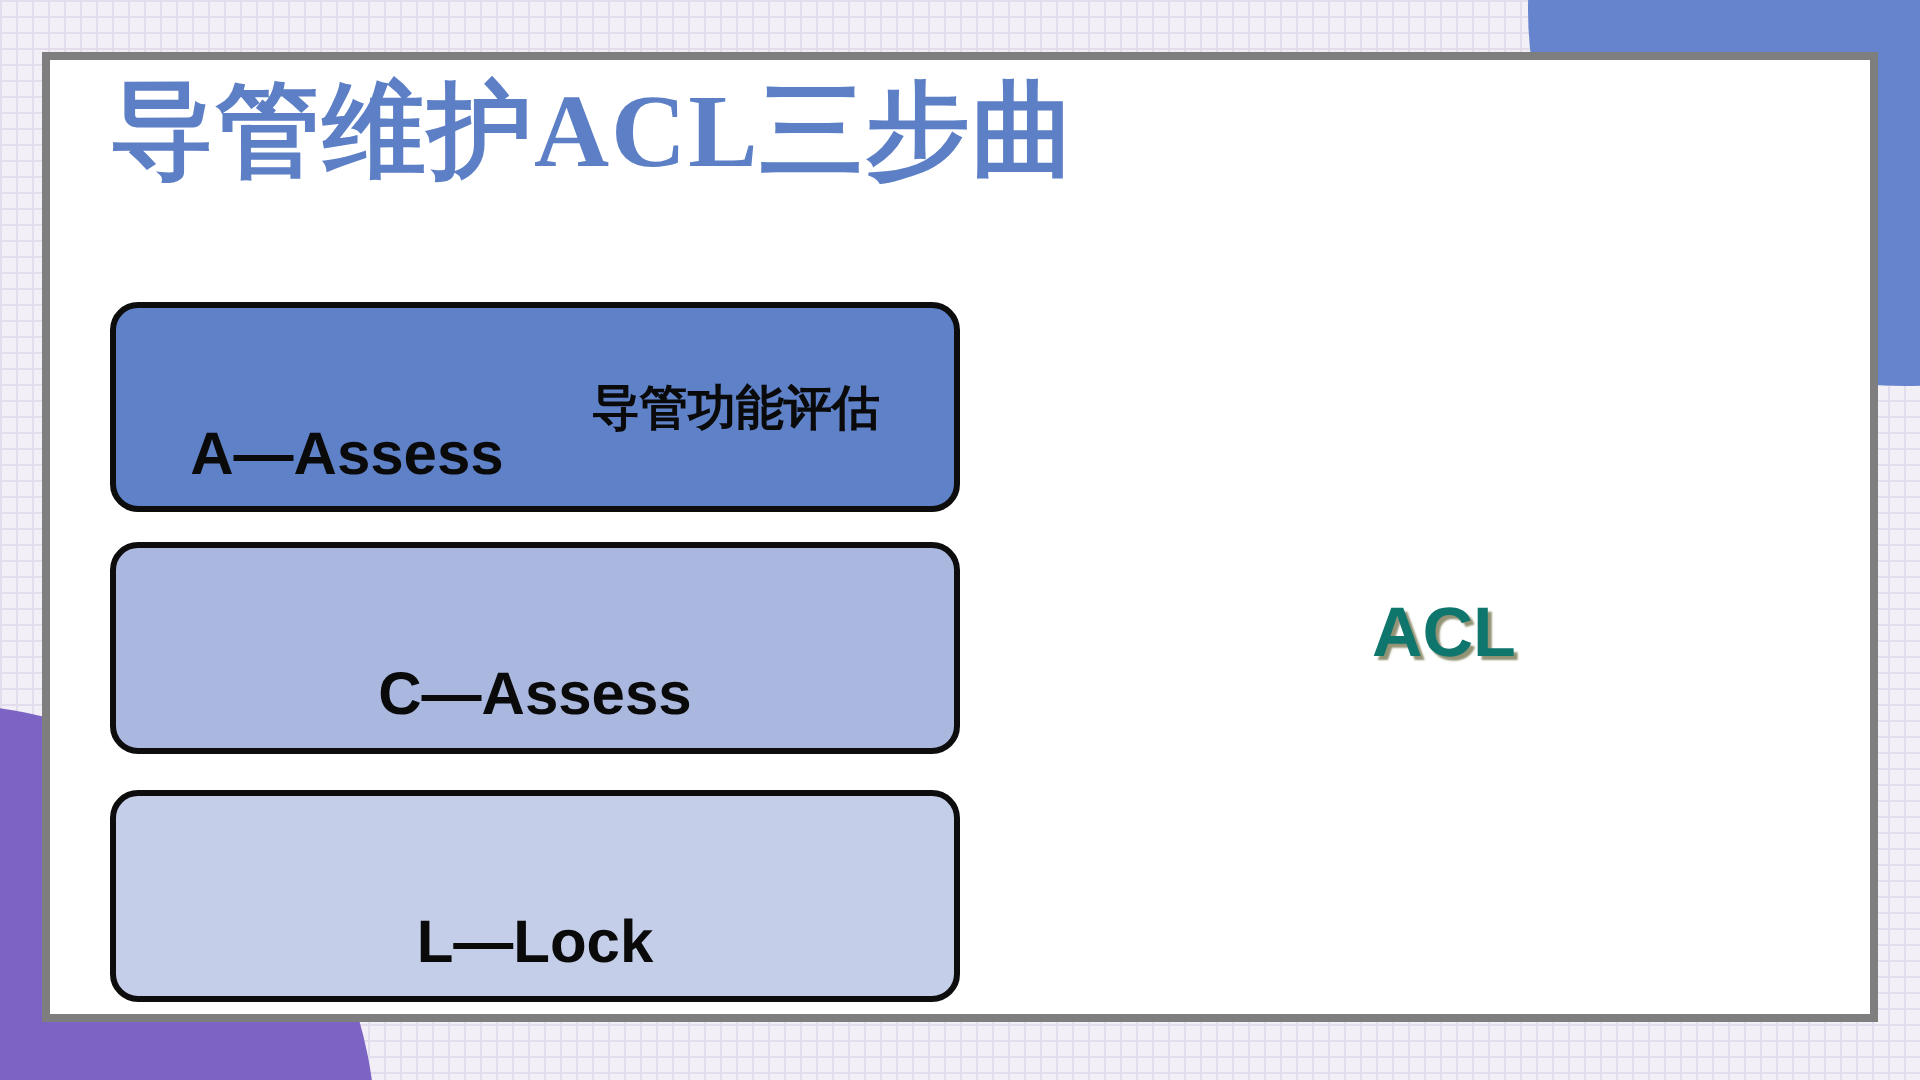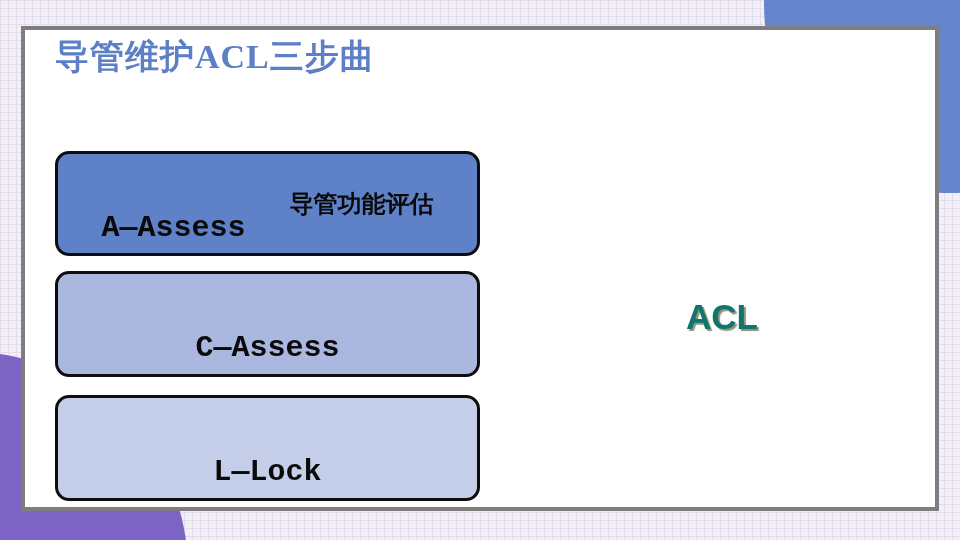--- a/index.html
+++ b/index.html
@@ -31,36 +31,36 @@
   .panel {
     position: absolute; left: 21px; top: 26px;
     width: 910px; height: 477px;
     background: #FFFFFF;
     border: 4px solid #7E7E7E;
     z-index: 2;
   }
   .title {
     position: absolute; left: 55px; top: 38px;
     font-family: "Liberation Serif", "DejaVu Serif", serif;
-    font-weight: bold; font-size: 34px; line-height: 1.1;
+    font-weight: bold; font-size: 52px; line-height: 1.1;
     letter-spacing: 1px;
     z-index: 3; white-space: nowrap;
   }
   .step-box {
     position: absolute; left: 55px; width: 419px; height: 100px;
     border: 3px solid #0D0D0D; border-radius: 14px;
     display: flex; align-items: center; justify-content: center;
     gap: 44px;
     z-index: 3;
   }
   .step-assess { top: 151px; height: 99px; }
   .step-clean  { top: 271px; }
   .step-lock   { top: 395px; }
   .step-en {
-    font-family: Liberation Mono, monospace;
+    font-family: Liberation Sans, sans-serif;
     font-weight: bold; font-size: 30px; color: #0A0A0A; white-space: pre; margin-top: 48px;
   }
   .step-zh {
     font-family: Liberation Mono, monospace;
     font-weight: bold; font-size: 24px; color: #0A0A0A; white-space: pre;
   }
   .acl-label {
     position: absolute; left: 686px; top: 297px;
     font-family: "Liberation Sans", "DejaVu Sans", sans-serif;
     font-weight: bold; font-size: 35px;

